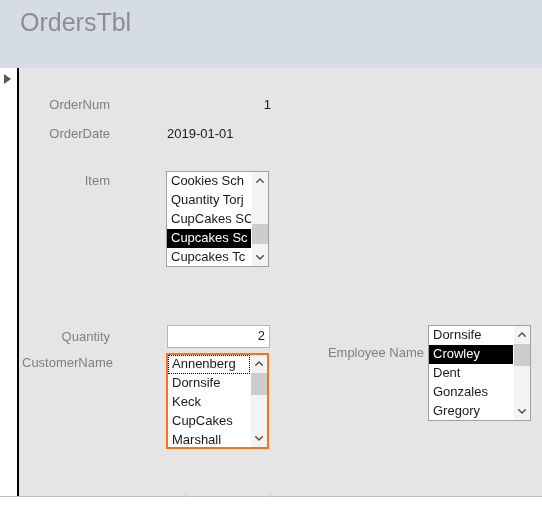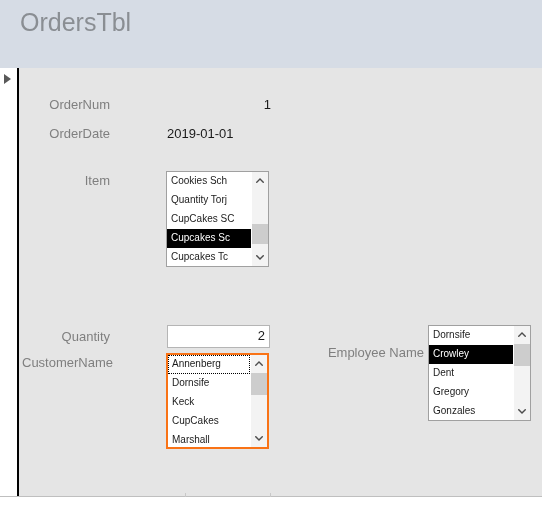--- a/index.html
+++ b/index.html
@@ -109,21 +109,21 @@
     position: absolute;
     left: 0; top: 0;
     right: 17px;
     bottom: 0;
     overflow: hidden;
   }
   .listbox-item {
     box-sizing: border-box;
     height: 19px;
     line-height: 18px;
-    font-size: 10px;
+    font-size: 13px;
     color: #1a1a1a;
     padding-left: 4px;
     white-space: nowrap;
     overflow: hidden;
     background: #ffffff;
   }
   .listbox-item.selected {
     background: #000000;
     color: #ffffff;
   }
@@ -272,22 +272,22 @@
       </div>
     </div>
 
     <div class="field-label" style="left: 285px; top: 261px; width: 120px; margin-top: 16px;">Employee Name</div>
 
     <div class="listbox" style="left: 409px; top: 257px; width: 103px; height: 96px;">
       <div class="listbox-items">
         <div class="listbox-item">Dornsife</div>
         <div class="listbox-item selected">Crowley</div>
         <div class="listbox-item">Dent</div>
+        <div class="listbox-item">Gonzales</div>
         <div class="listbox-item">Gregory</div>
-        <div class="listbox-item">Gonzales</div>
       </div>
       <div class="vscrollbar">
         <div class="scroll-btn up">
           <span class="scroll-chevron">
             <svg width="8" height="5" viewBox="0 0 8 5">
                 <path d="M0.8 4.2 L4 1 L7.2 4.2" stroke="#4d4d4d" stroke-width="1.4" fill="none" stroke-linecap="square"></path>
               </svg>
           </span>
         </div>
         <div class="scroll-thumb" style="top: 18px; height: 22px;"></div>

